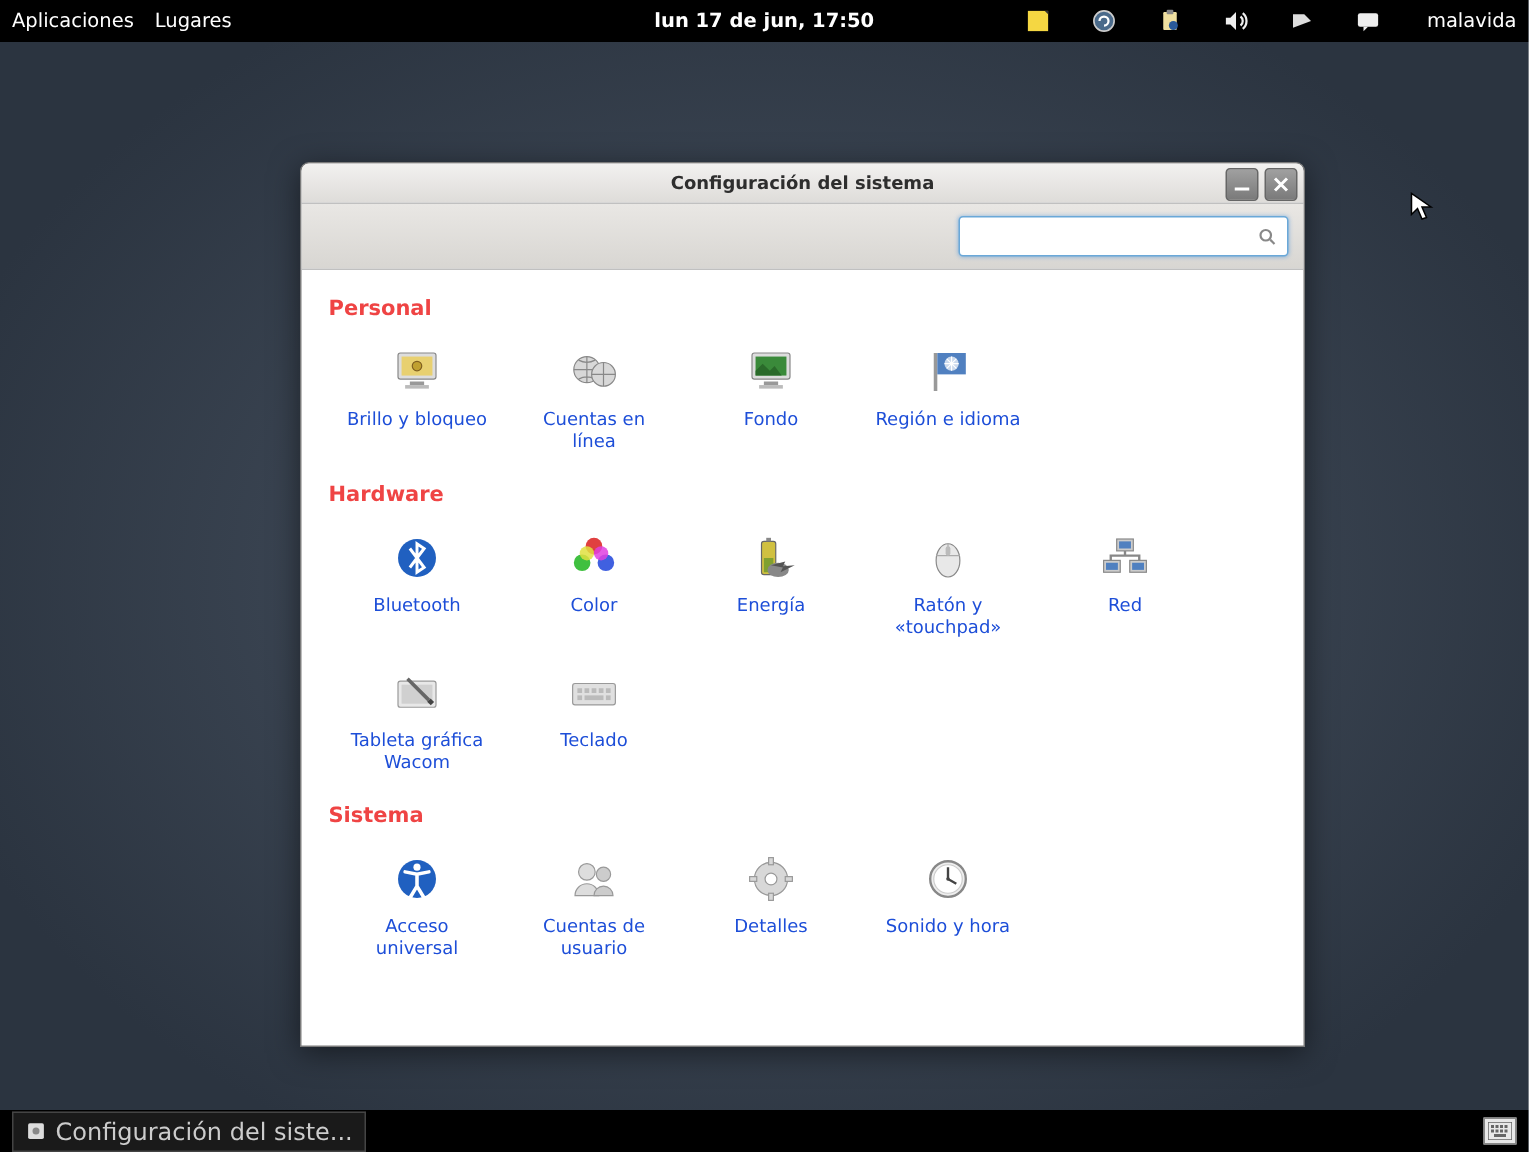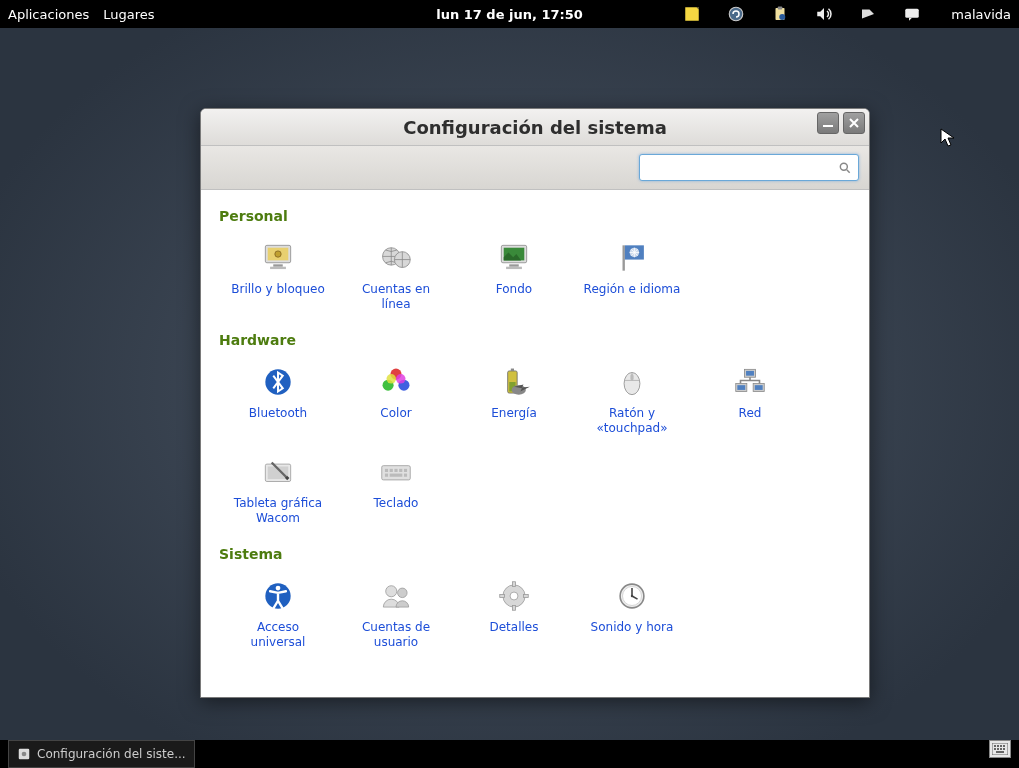--- a/index.html
+++ b/index.html
@@ -5,36 +5,36 @@
 *{margin:0;padding:0;box-sizing:border-box}
 body{font-family:"DejaVu Sans","Cantarell",sans-serif;width:1019px;height:768px;overflow:hidden;background:#2b3440}
 .desktop{width:1019px;height:768px;position:relative;background:radial-gradient(ellipse at center,#4a5564 0%,#2b3440 80%)}
 .top-panel{position:absolute;top:0;left:0;right:0;height:28px;background:#000;color:#fff;display:flex;align-items:center;padding:0 8px;font-size:13px}
 .top-panel .menu{margin-right:14px;cursor:pointer}
 .top-panel .clock{position:absolute;left:50%;transform:translateX(-50%);font-weight:bold}
 .top-panel .tray{margin-left:auto;display:flex;align-items:center;gap:26px}
 .tray-icon{width:18px;height:18px;display:flex;align-items:center;justify-content:center}
 .tray-icon svg{width:18px;height:18px}
 .username{margin-left:4px}
-.bottom-panel{position:absolute;bottom:0;left:0;right:0;height:28px;background:#000;color:#ccc;display:flex;padding:0 8px;font-size:12px}
+.bottom-panel{position:absolute;bottom:0;left:0;right:0;height:28px;background:#000;color:#ccc;display:flex;align-items:center;padding:0 8px;font-size:16px}
 .task-btn{display:flex;align-items:center;gap:6px;background:#1a1a1a;padding:3px 8px;border:1px solid #444}
 .task-btn .tb-icon{width:14px;height:14px}
 .bottom-panel .kb-indicator{margin-left:auto;width:22px;height:18px;background:#e8e8e8;border:1px solid #888;display:flex;align-items:center;justify-content:center}
 .window{position:absolute;left:200px;top:108px;width:670px;height:590px;background:#fff;border:1px solid #7a7a7a;border-radius:6px 6px 0 0;box-shadow:0 4px 20px rgba(0,0,0,.5);display:flex;flex-direction:column;overflow:hidden}
-.titlebar{height:37px;background:linear-gradient(#f2f1f0,#dedcd9);border-bottom:1px solid #c0c0c0;display:flex;align-items:center;justify-content:center;position:relative;font-weight:bold;color:#2e2e2e;font-size:18px}
+.titlebar{height:27px;background:linear-gradient(#f2f1f0,#dedcd9);border-bottom:1px solid #c0c0c0;display:flex;align-items:center;justify-content:center;position:relative;font-weight:bold;color:#2e2e2e;font-size:12px}
 .win-btns{position:absolute;right:4px;top:3px;display:flex;gap:4px}
 .win-btn{width:22px;height:22px;background:linear-gradient(#a0a0a0,#7a7a7a);border:1px solid #666;border-radius:3px;color:#fff;display:flex;align-items:center;justify-content:center;cursor:pointer;font-size:13px;font-weight:bold}
 .toolbar{height:44px;background:linear-gradient(#e9e7e4,#d8d6d2);border-bottom:1px solid #c0c0c0;display:flex;align-items:center;justify-content:flex-end;padding:0 10px}
 .search{width:220px;height:27px;border:1px solid #6aa8d8;background:#fff;border-radius:3px;display:flex;align-items:center;padding:0 6px;gap:6px;box-shadow:0 0 3px rgba(80,150,220,.6)}
 .search input{flex:1;border:none;outline:none;font-size:12px}
 .content{flex:1;overflow-y:auto;padding:14px 14px 14px 18px;position:relative}
 .content::-webkit-scrollbar{width:12px}
 .content::-webkit-scrollbar-track{background:#eee}
 .content::-webkit-scrollbar-thumb{background:#b0b0b0;border-radius:6px}
-.section-title{font-weight:bold;color:#4d7c0f;font-size:14px;margin:4px 0 10px}
+.section-title{font-weight:bold;color:#ef4444;font-size:14px;margin:4px 0 10px}
 .grid{display:grid;grid-template-columns:repeat(5,118px);gap:8px 0;margin-bottom:16px}
 .item{display:flex;flex-direction:column;align-items:center;text-align:center;padding:4px;cursor:pointer;border-radius:4px}
 .item .ico{width:40px;height:40px;display:flex;align-items:center;justify-content:center;margin-bottom:4px}
 .item .ico svg{width:38px;height:38px}
 .item .lbl{font-size:12px;color:#1d4ed8;line-height:1.25;max-width:100px}
 .cursor{position:absolute;top:128px;left:940px;width:16px;height:20px;pointer-events:none}
 </style>
 </head>
 <body>
 

